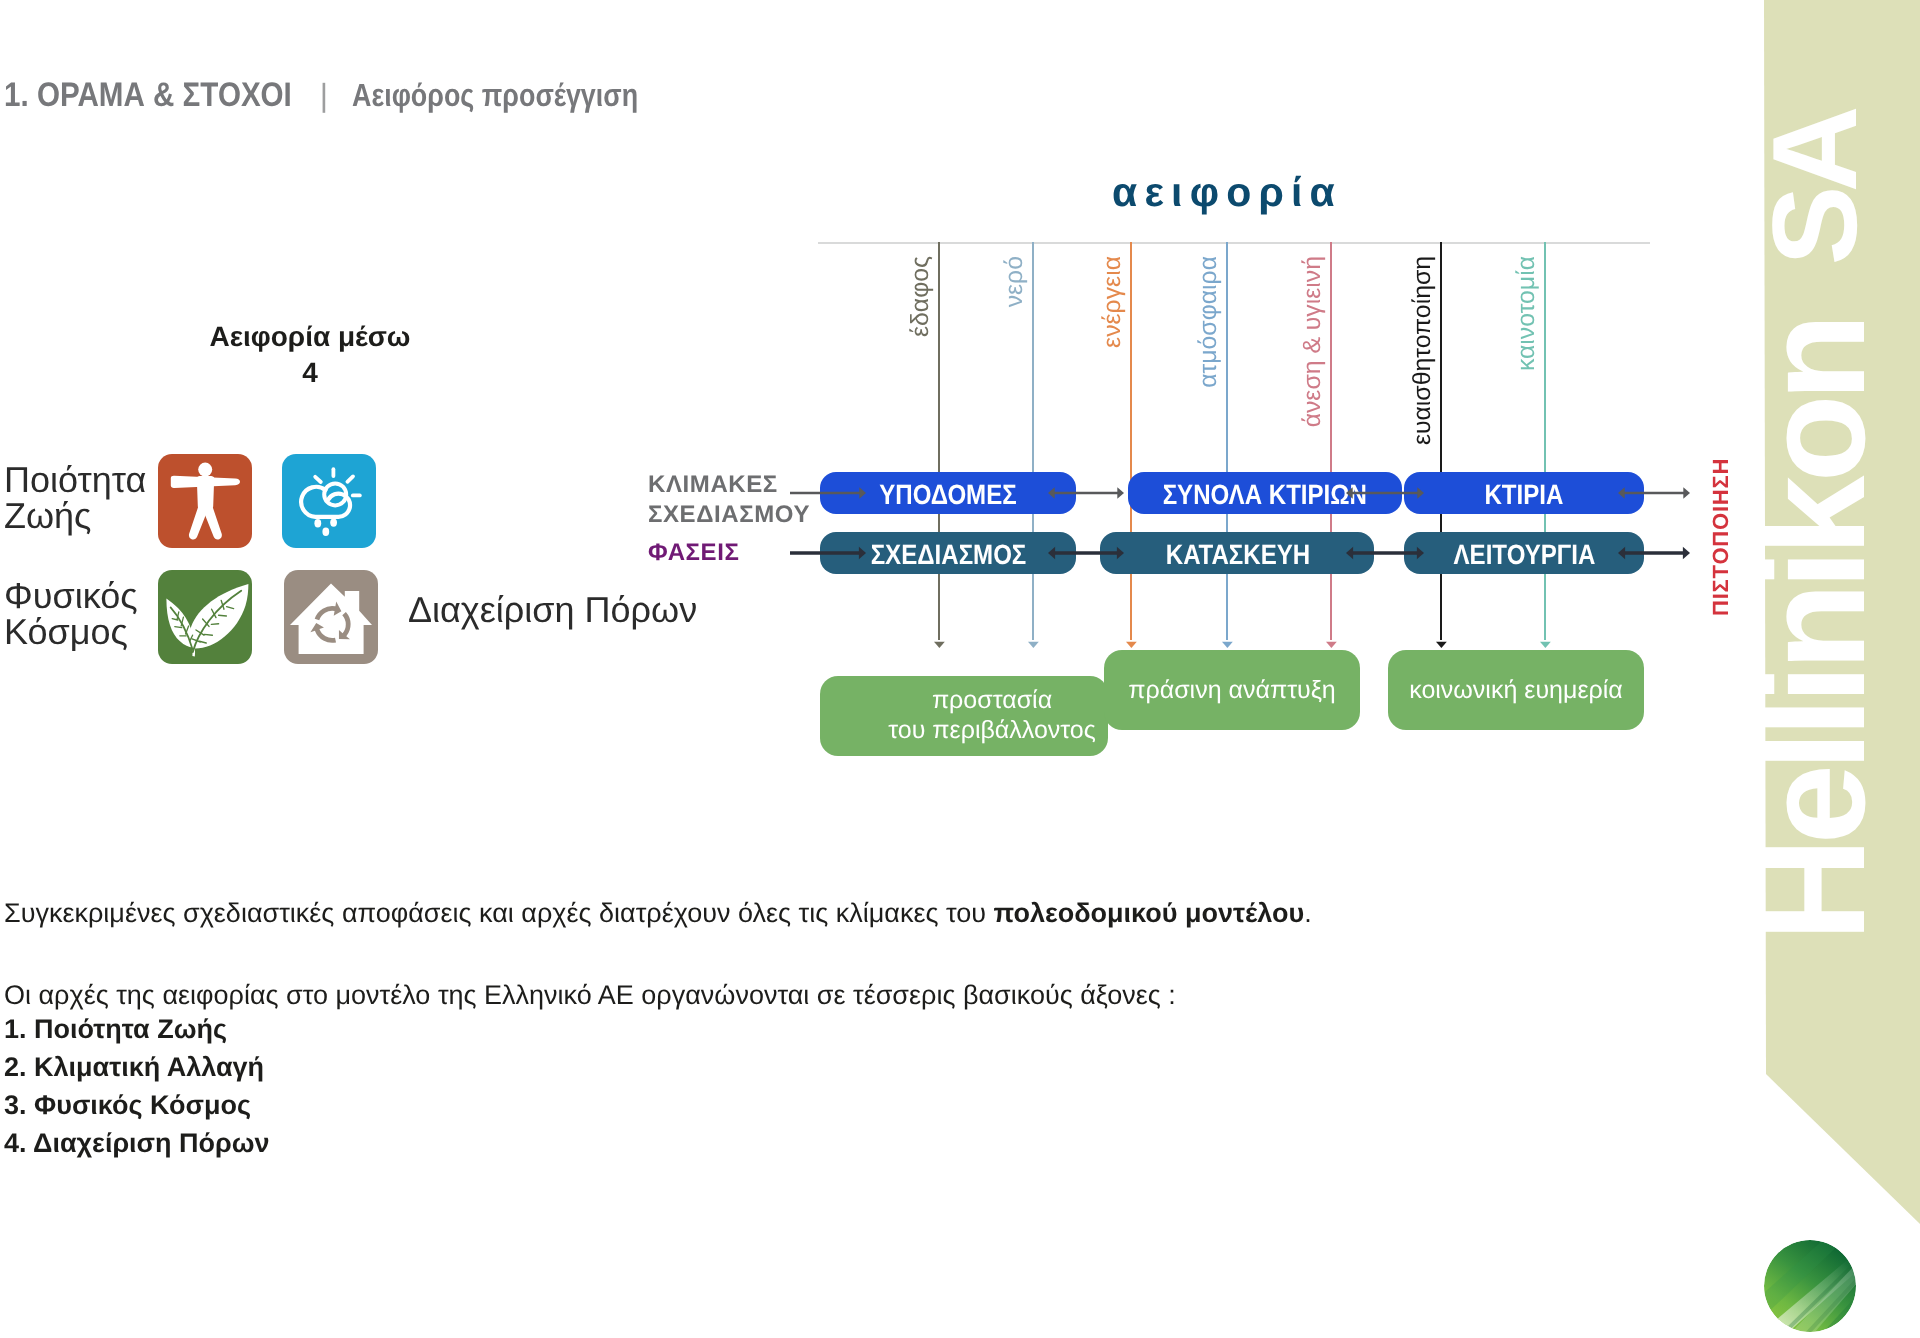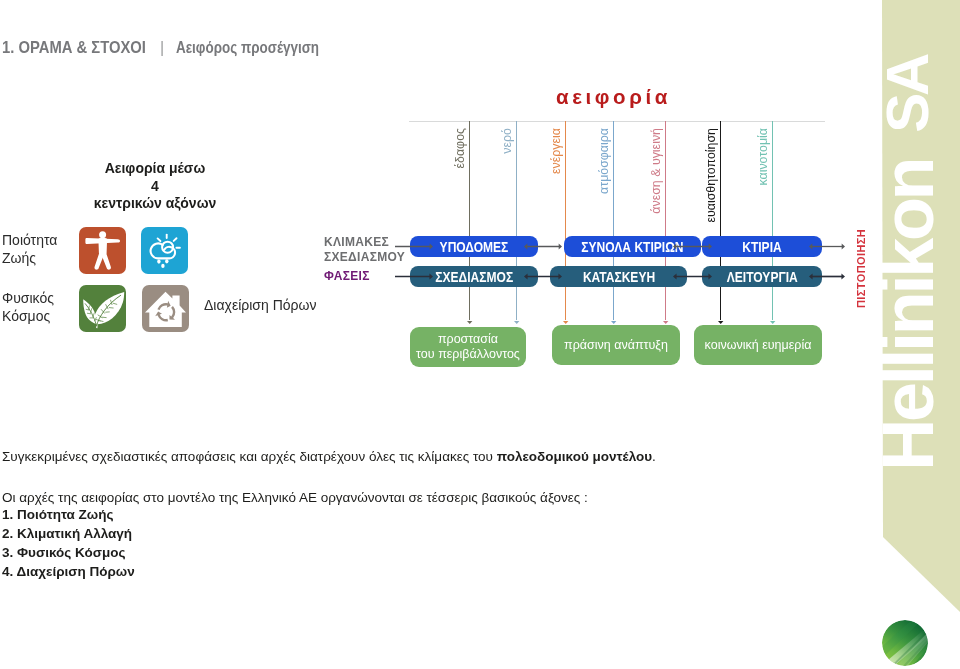--- a/index.html
+++ b/index.html
@@ -14,26 +14,26 @@
   #hdr span{display:inline-block;white-space:nowrap;transform-origin:0 50%;}
   #hdr .sec{font-size:17px;font-weight:700;color:#77787b;transform:scaleX(.87);width:145px;}
   #hdr .bar{font-size:16px;color:#9d9e9f;font-weight:400;width:10px;margin-left:10px;text-align:center;}
   #hdr .sub{font-size:16px;font-weight:700;color:#77787b;transform:scaleX(.84);margin-left:9px;}
 
   
   #caption{left:46px;top:160px;width:218px;text-align:center;
            font-size:14px;font-weight:700;color:#1d1d1b;line-height:17.5px;}
 
   
-  .axis-label{font-size:14px;color:#2b2b2b;line-height:18px;}
+  .axis-label{font-size:18px;color:#2b2b2b;line-height:18px;}
   .icon-box{width:47px;height:47px;border-radius:7px;}
   .icon-box svg{display:block;width:47px;height:47px;}
 
   
-  #dtitle{left:556px;top:85px;font-size:20.5px;font-weight:700;color:#b91c1c;letter-spacing:3.6px;}
+  #dtitle{left:556px;top:85px;font-size:20.5px;font-weight:700;color:#0c4a6e;letter-spacing:3.6px;}
   #hline{left:409px;top:121px;width:416px;height:1px;background:#d9dada;}
   .vcol{position:absolute;width:1.4px;}
   .vlabel{position:absolute;font-size:12.4px;white-space:nowrap;line-height:1;
           writing-mode:vertical-rl;transform-origin:0 0;
           transform:rotate(180deg) translate(-100%,-100%);}
   .sbox,.pbox{position:absolute;height:21px;border-radius:8px;
               display:flex;align-items:center;justify-content:center;
               color:#ffffff;font-weight:700;font-size:14px;letter-spacing:0;}
   .sbox span,.pbox span{display:inline-block;transform:scaleX(.86);white-space:nowrap;}
   .sbox{background:#1d4ed8;}
@@ -67,21 +67,20 @@
 
   <div class="abs" id="hdr">
     <span class="sec">1. ΟΡΑΜΑ &amp; ΣΤΟΧΟΙ</span>
     <span class="bar">|</span>
     <span class="sub">Αειφόρος προσέγγιση</span>
   </div>
 
   <div class="abs" id="caption">
     <div>Αειφορία μέσω</div>
     <div>4</div>
-    <div>κεντρικών αξόνων</div>
   </div>
 
   <div class="abs axis-label" style="left:2px;top:231px;width:68px;text-align:left;">
     <div>Ποιότητα</div>
     <div>Ζωής</div>
   </div>
 
   <div class="abs icon-box" style="left:79px;top:227px;background:#bd502d;">
     <svg viewBox="0 0 47 47" xmlns="http://www.w3.org/2000/svg">
       <circle cx="23.6" cy="7.8" r="3.5" fill="#fff"></circle>
@@ -209,21 +208,21 @@
       </div>
       <div class="pbox" style="left: 410px; top: 266px; width: 128px;">
         <span>ΣΧΕΔΙΑΣΜΟΣ</span>
       </div>
       <div class="pbox" style="left: 550px; top: 266px; width: 137px; justify-content: center;">
         <span>ΚΑΤΑΣΚΕΥΗ</span>
       </div>
       <div class="pbox" style="left: 702px; top: 266px; width: 120px; text-align: right;">
         <span>ΛΕΙΤΟΥΡΓΙΑ</span>
       </div>
-      <div class="gbox" style="left: 410px; top: 327px; width: 116px; height: 40px;">
+      <div class="gbox" style="left: 410px; top: 338px; width: 116px; height: 40px; padding-left: 28px;">
         <div>
           <div>προστασία</div>
           <div>του περιβάλλοντος</div>
         </div>
       </div>
       <div class="gbox" style="left: 552px; top: 325px; width: 128px; height: 40px;">
         <div>
           <div>πράσινη ανάπτυξη</div>
         </div>
       </div>

